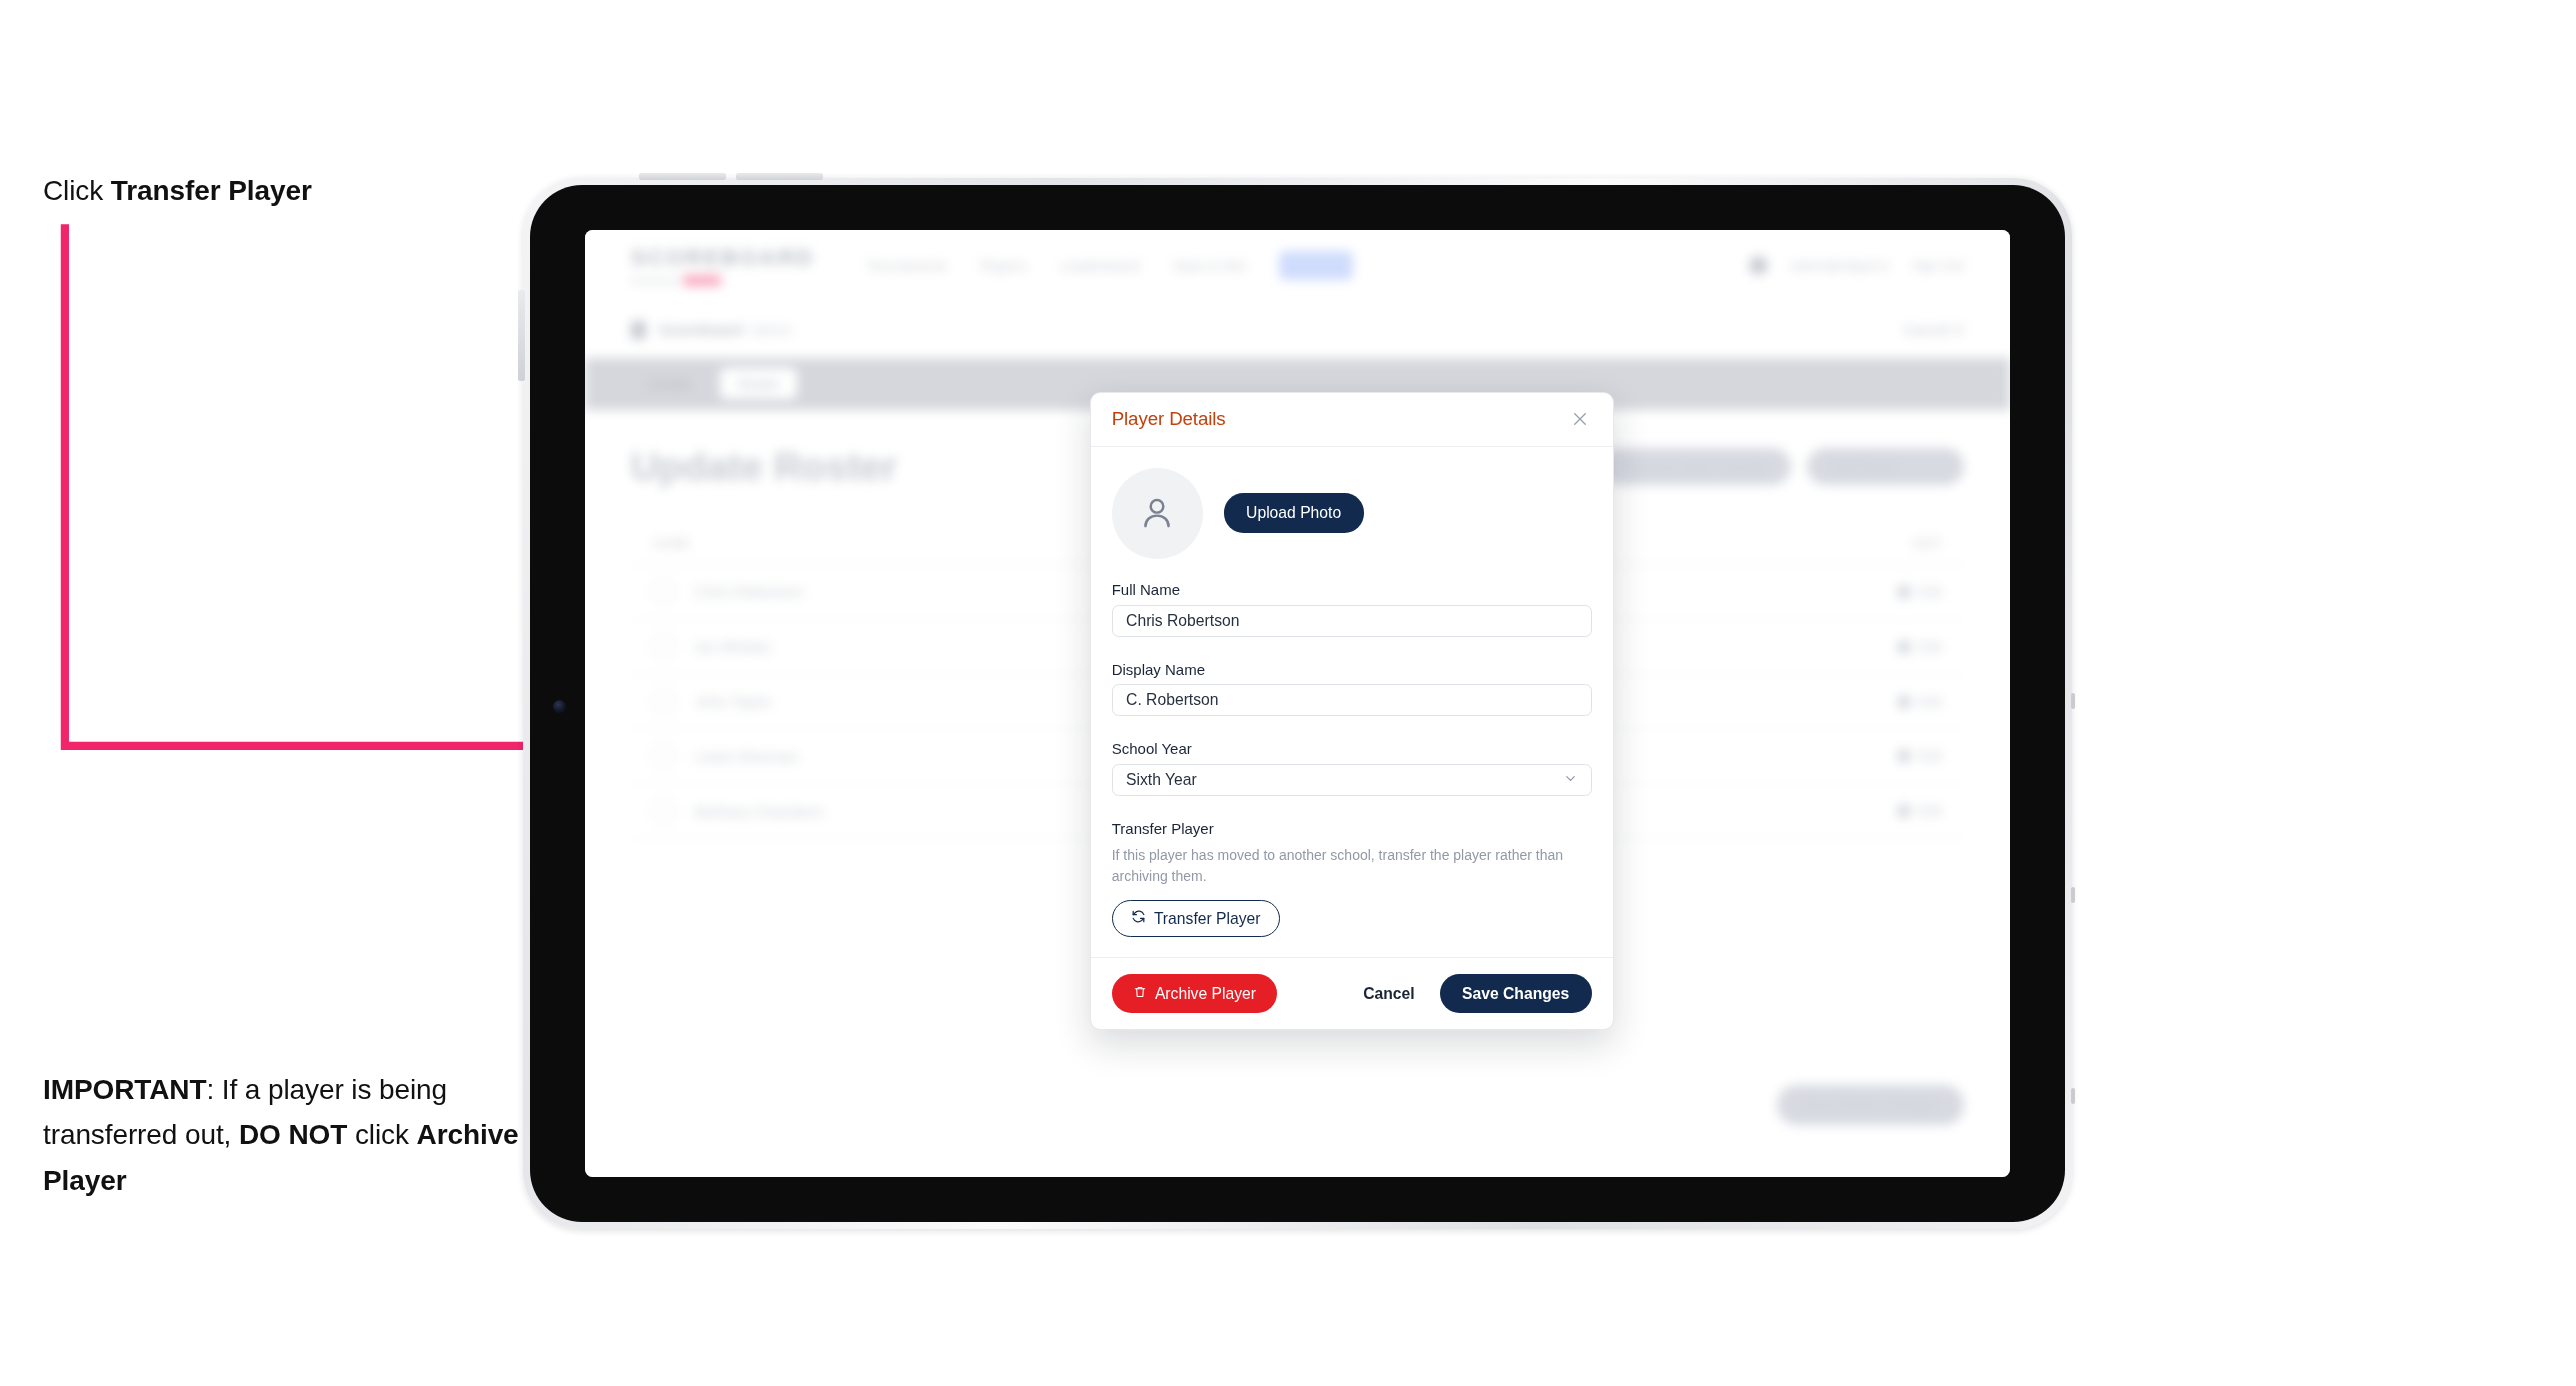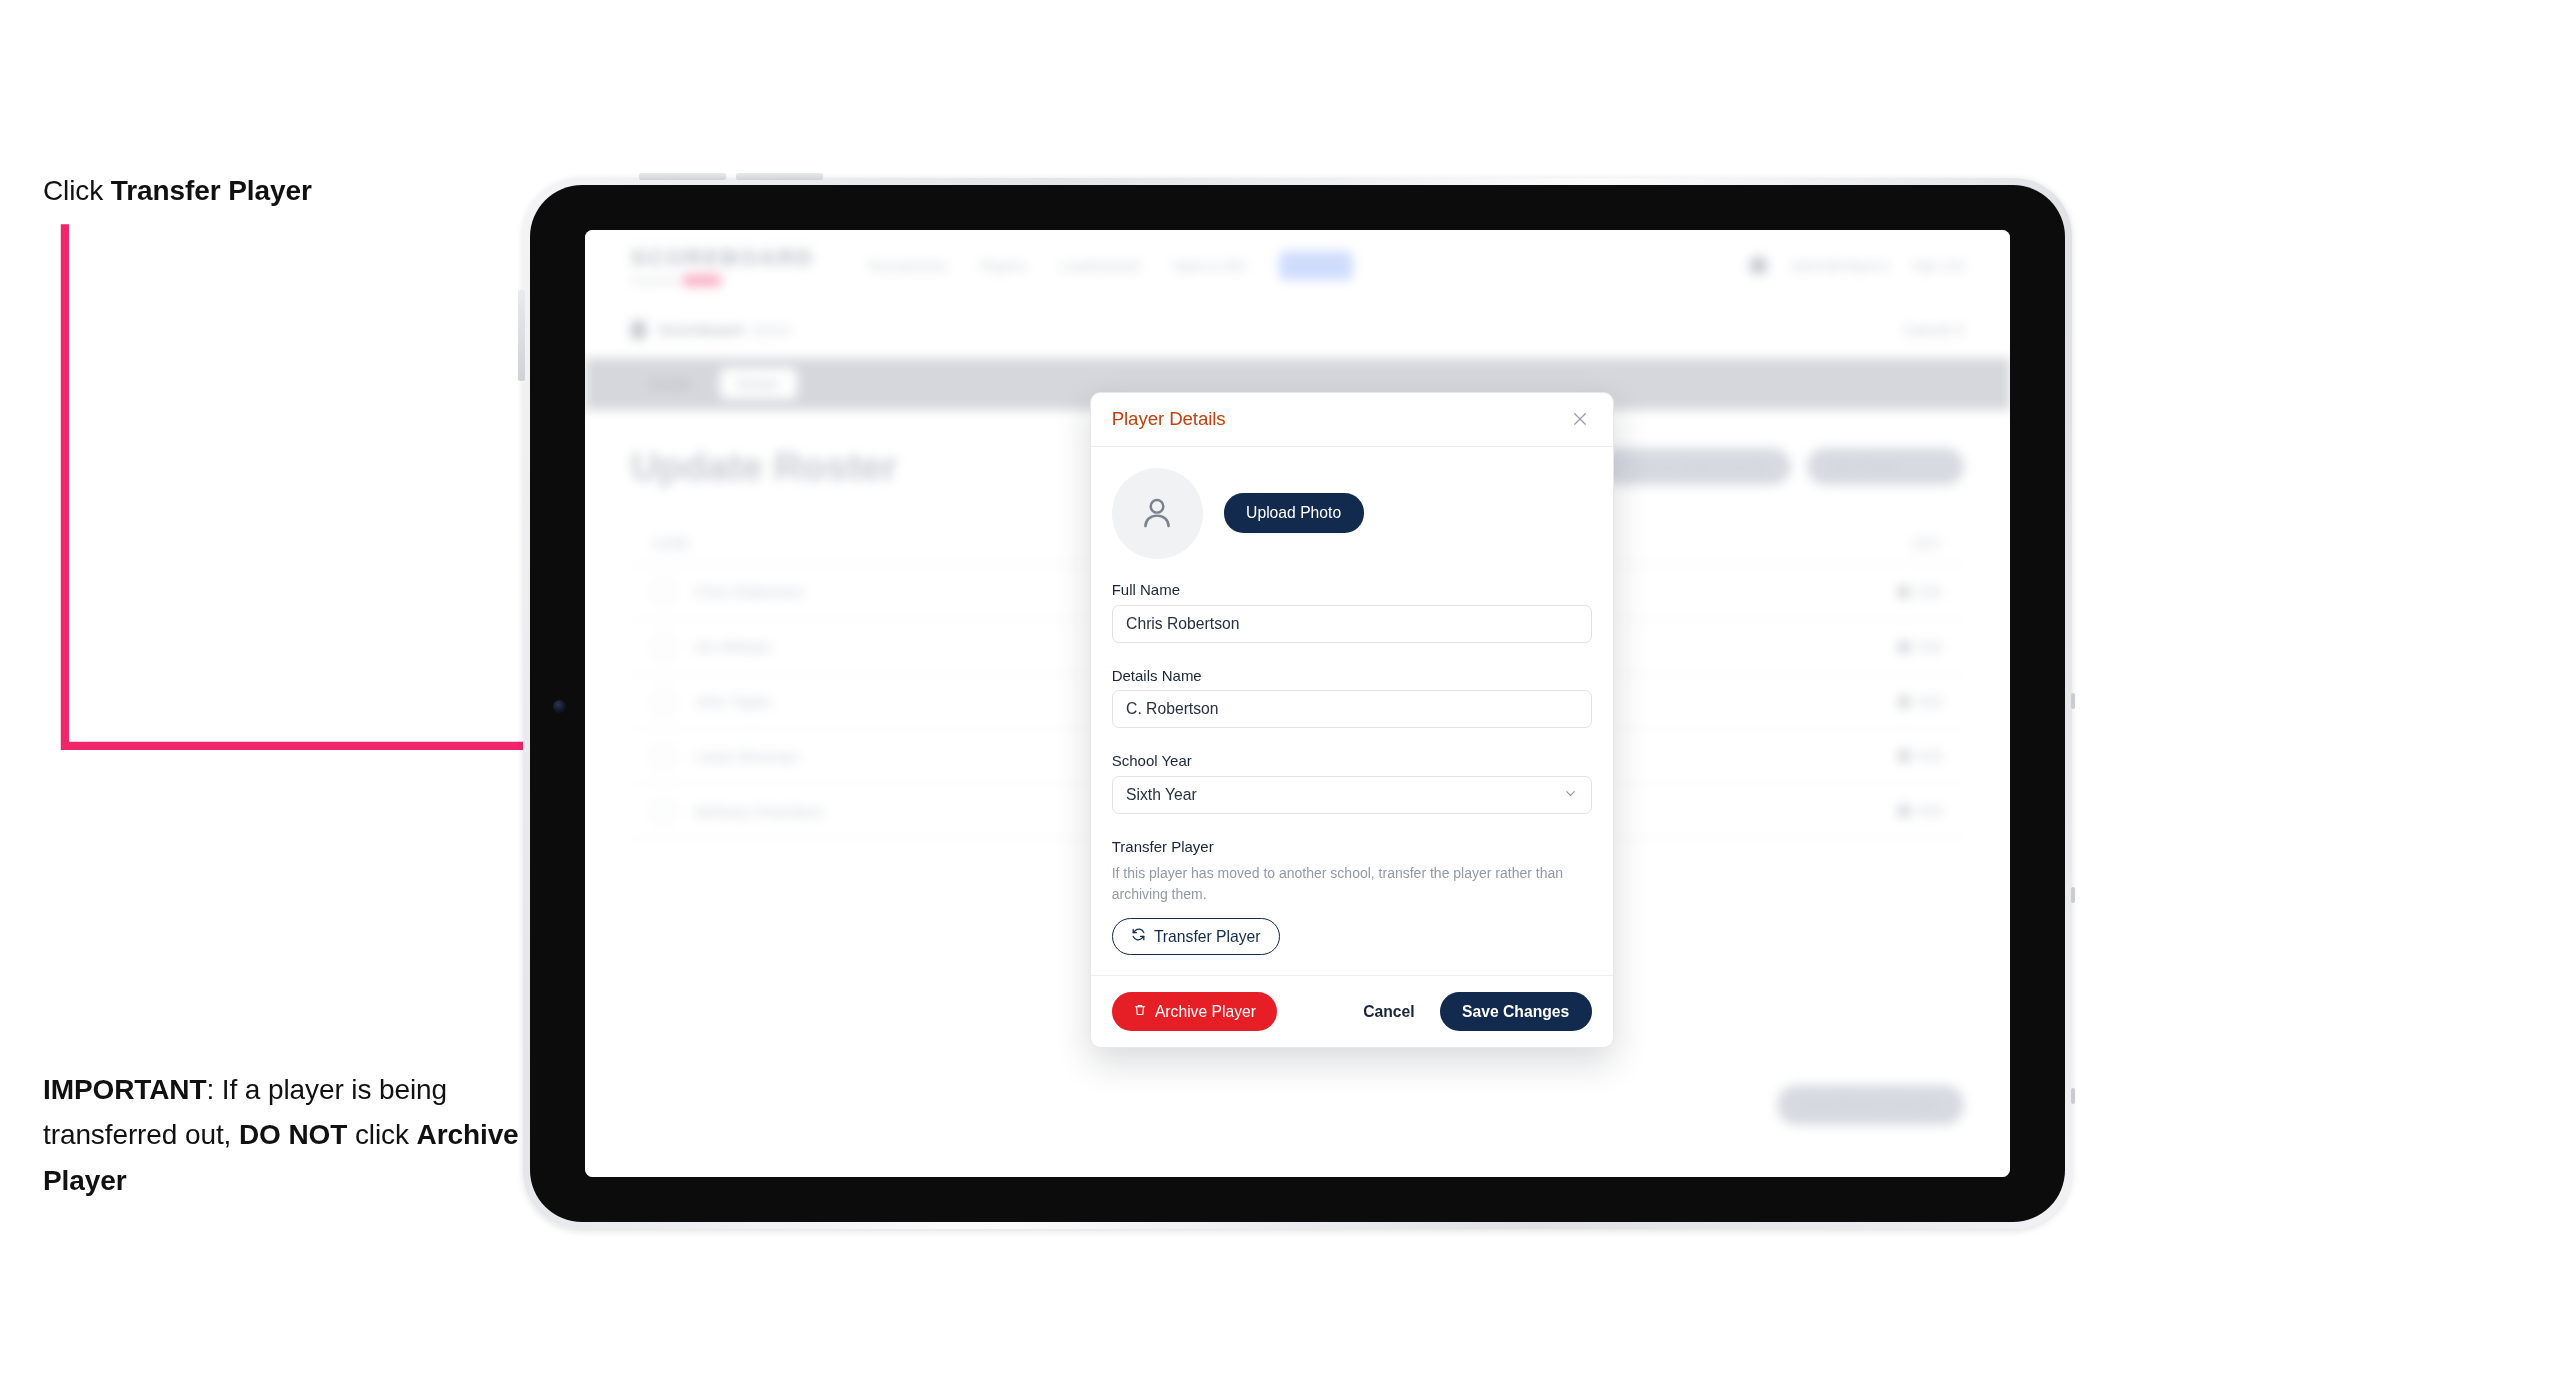--- a/index.html
+++ b/index.html
@@ -294,21 +294,21 @@
 
   .field { margin-bottom: 24px; }
   .field-label {
     display: block;
     font-size: 15px;
     color: #1b2536;
     margin-bottom: 6.7px;
   }
   .field-input {
     width: 100%;
-    height: 38px;
+    height: 32px;
     border: 0.7px solid #dfe2e7;
     border-radius: 6.7px;
     padding: 0 13.4px;
     font-size: 15.7px;
     color: #26303f;
     background: #ffffff;
     font-family: "Liberation Sans", sans-serif;
   }
   .select-wrap { position: relative; }
   .select-wrap .chev {
@@ -534,21 +534,21 @@
               </div>
               <button class="upload-btn">Upload Photo</button>
             </div>
 
             <div class="field">
               <label class="field-label">Full Name</label>
               <input class="field-input" value="Chris Robertson" style="">
             </div>
 
             <div class="field">
-              <label class="field-label">Details Name</label>
+              <label class="field-label">Display Name</label>
               <input class="field-input" value="C. Robertson" style="">
             </div>
 
 
             <div class="field">
               <label class="field-label">School Year</label>
               <div class="select-wrap">
                 <input class="field-input" readonly="" value="Sixth Year" style="">
                 <span class="chev">
                   <svg width="15" height="15" viewBox="0 0 24 24" fill="none" stroke="currentColor" stroke-width="1.8" stroke-linecap="round" stroke-linejoin="round">

